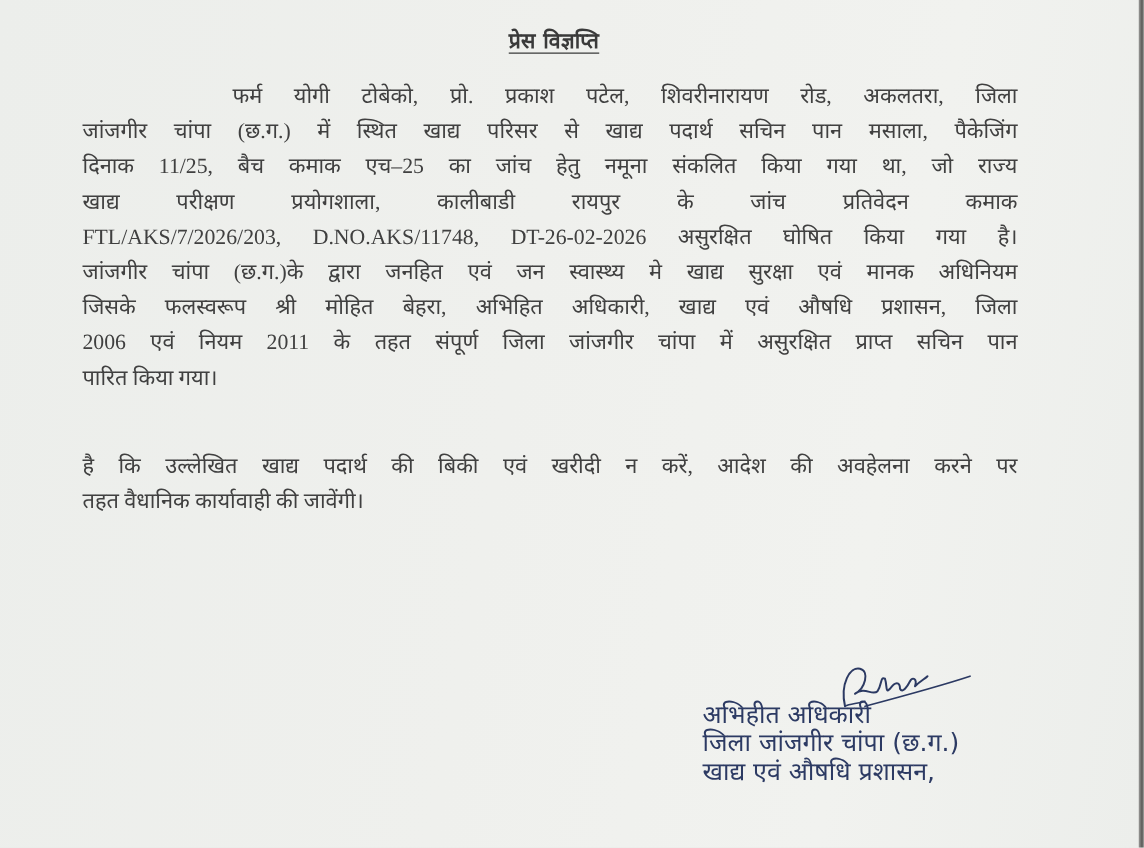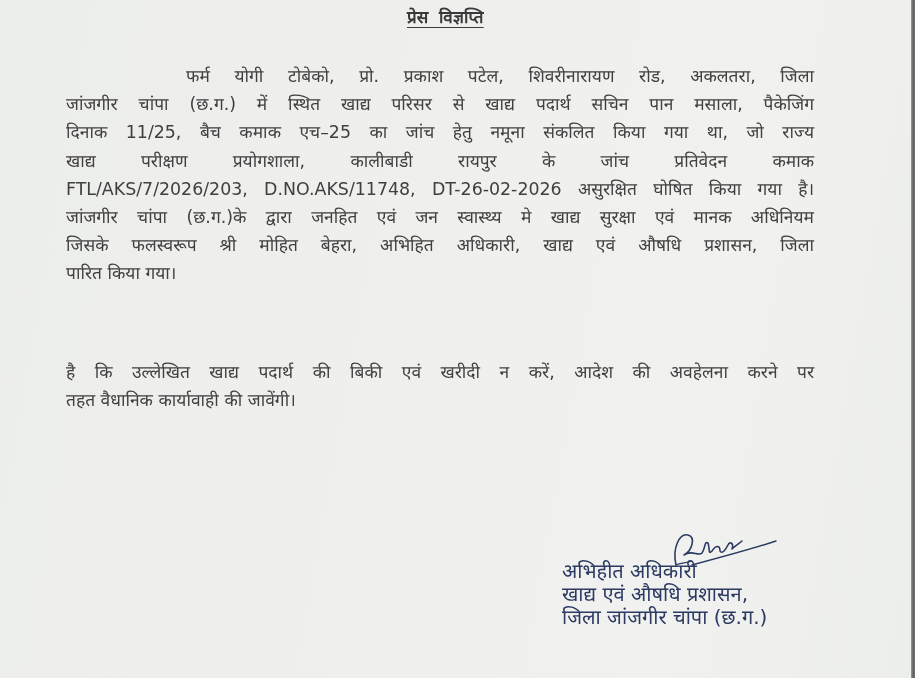--- a/index.html
+++ b/index.html
@@ -24,46 +24,46 @@
     }
     .edge {
       position: absolute;
       right: 0; top: 0;
       width: 4px; height: 678px;
       background: linear-gradient(90deg, #9a9a98 0%, #5e5e5c 60%, #7a7a78 100%);
     }
     .title {
       position: absolute;
       left: 407px;
-      top: 5px;
+      top: 20px;
       font-size: 17px;
       font-weight: bold;
       color: #3a3a3a;
       text-decoration: underline;
       text-underline-offset: 4px;
       letter-spacing: 0.2px;
       white-space: nowrap;
-      font-family: Liberation Mono, monospace;
     }
     .body-text {
       position: absolute;
       left: 66px;
       width: 748px;
       font-size: 17.4px;
       line-height: 28.2px;
       color: #404040;
       text-align: justify;
       text-align-last: left;
     }
     .line {
       display: block;
       white-space: nowrap;
       text-align-last: justify;
       text-align: justify;
       height: 28.2px;
+      font-family: Liberation Serif, serif;
     }
     .line.last {
       text-align-last: left;
     }
     .line.indent {
       padding-left: 120px;
     }
     .p1 { top: 62px; }
     .p2 { top: 358px; }
     .signature-block {
@@ -94,35 +94,36 @@
   <div class="title">प्रेस विज्ञप्ति</div>
 
   <div class="body-text p1">
     <span class="line indent">फर्म योगी टोबेको, प्रो. प्रकाश पटेल, शिवरीनारायण रोड, अकलतरा, जिला</span>
     <span class="line">जांजगीर चांपा (छ.ग.) में स्थित खाद्य परिसर से खाद्य पदार्थ सचिन पान मसाला, पैकेजिंग</span>
     <span class="line">दिनाक 11/25, बैच कमाक एच–25 का जांच हेतु नमूना संकलित किया गया था, जो राज्य</span>
     <span class="line">खाद्य परीक्षण प्रयोगशाला, कालीबाडी रायपुर के जांच प्रतिवेदन कमाक</span>
     <span class="line">FTL/AKS/7/2026/203, D.NO.AKS/11748, DT-26-02-2026 असुरक्षित घोषित किया गया है।</span>
     <span class="line">जांजगीर चांपा (छ.ग.)के द्वारा जनहित एवं जन स्वास्थ्य मे खाद्य सुरक्षा एवं मानक अधिनियम</span>
     <span class="line">जिसके फलस्वरूप श्री मोहित बेहरा, अभिहित अधिकारी, खाद्य एवं औषधि प्रशासन, जिला</span>
+    <span class="line">2006 एवं नियम 2011 के तहत संपूर्ण जिला जांजगीर चांपा में असुरक्षित प्राप्त सचिन पान</span>
     <span class="line last">पारित किया गया।</span>
   </div>
 
   <div class="body-text p2">
     <span class="line">है कि उल्लेखित खाद्य पदार्थ की बिकी एवं खरीदी न करें, आदेश की अवहेलना करने पर</span>
     <span class="line last">तहत वैधानिक कार्यावाही की जावेंगी।</span>
   </div>
 
   <svg class="signature-mark" viewBox="0 0 118 50" xmlns="http://www.w3.org/2000/svg">
     <path d="M14 38 C 10 20, 18 6, 26 8 C 34 10, 30 24, 22 28 C 30 22, 36 30, 40 26 C 44 20, 42 14, 46 16 C 48 22, 46 28, 50 24 C 54 18, 58 18, 58 24 C 60 28, 64 22, 66 18 C 68 14, 72 16, 70 22 C 74 18, 78 16, 80 14" fill="none" stroke="#2c3a63" stroke-width="1.6" stroke-linecap="round" stroke-linejoin="round"></path>
     <path d="M30 38 C 60 30, 90 22, 114 14" fill="none" stroke="#2c3a63" stroke-width="1.4" stroke-linecap="round"></path>
     <path d="M14 38 C 18 36, 24 36, 30 34" fill="none" stroke="#2c3a63" stroke-width="1.2" stroke-linecap="round"></path>
   </svg>
 
   <div class="signature-block">
     <span class="sig-line">अभिहीत अधिकारी</span>
+    <span class="sig-line">जिला जांजगीर चांपा (छ.ग.)</span>
     <span class="sig-line">खाद्य एवं औषधि प्रशासन,</span>
-    <span class="sig-line">जिला जांजगीर चांपा (छ.ग.)</span>
   </div>
 
 </div>
 
 <div class="edge"></div>
 
 </body></html>

